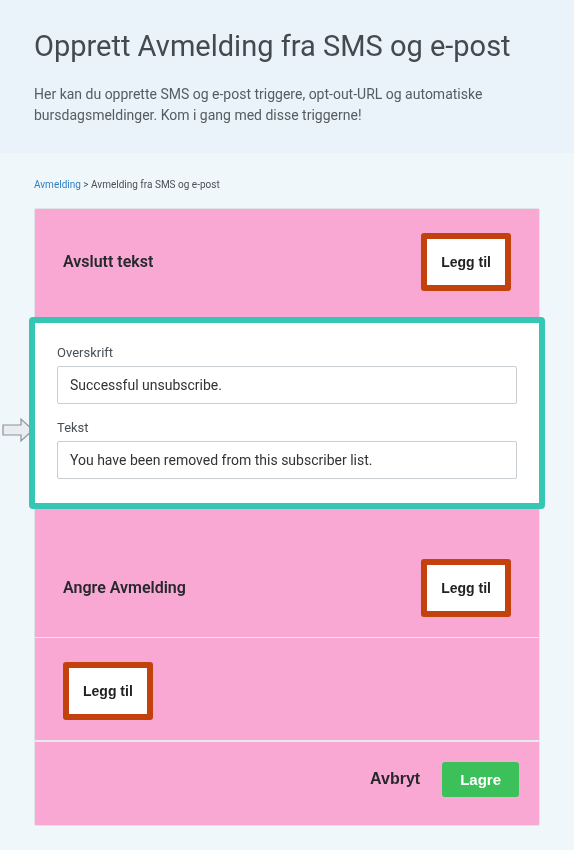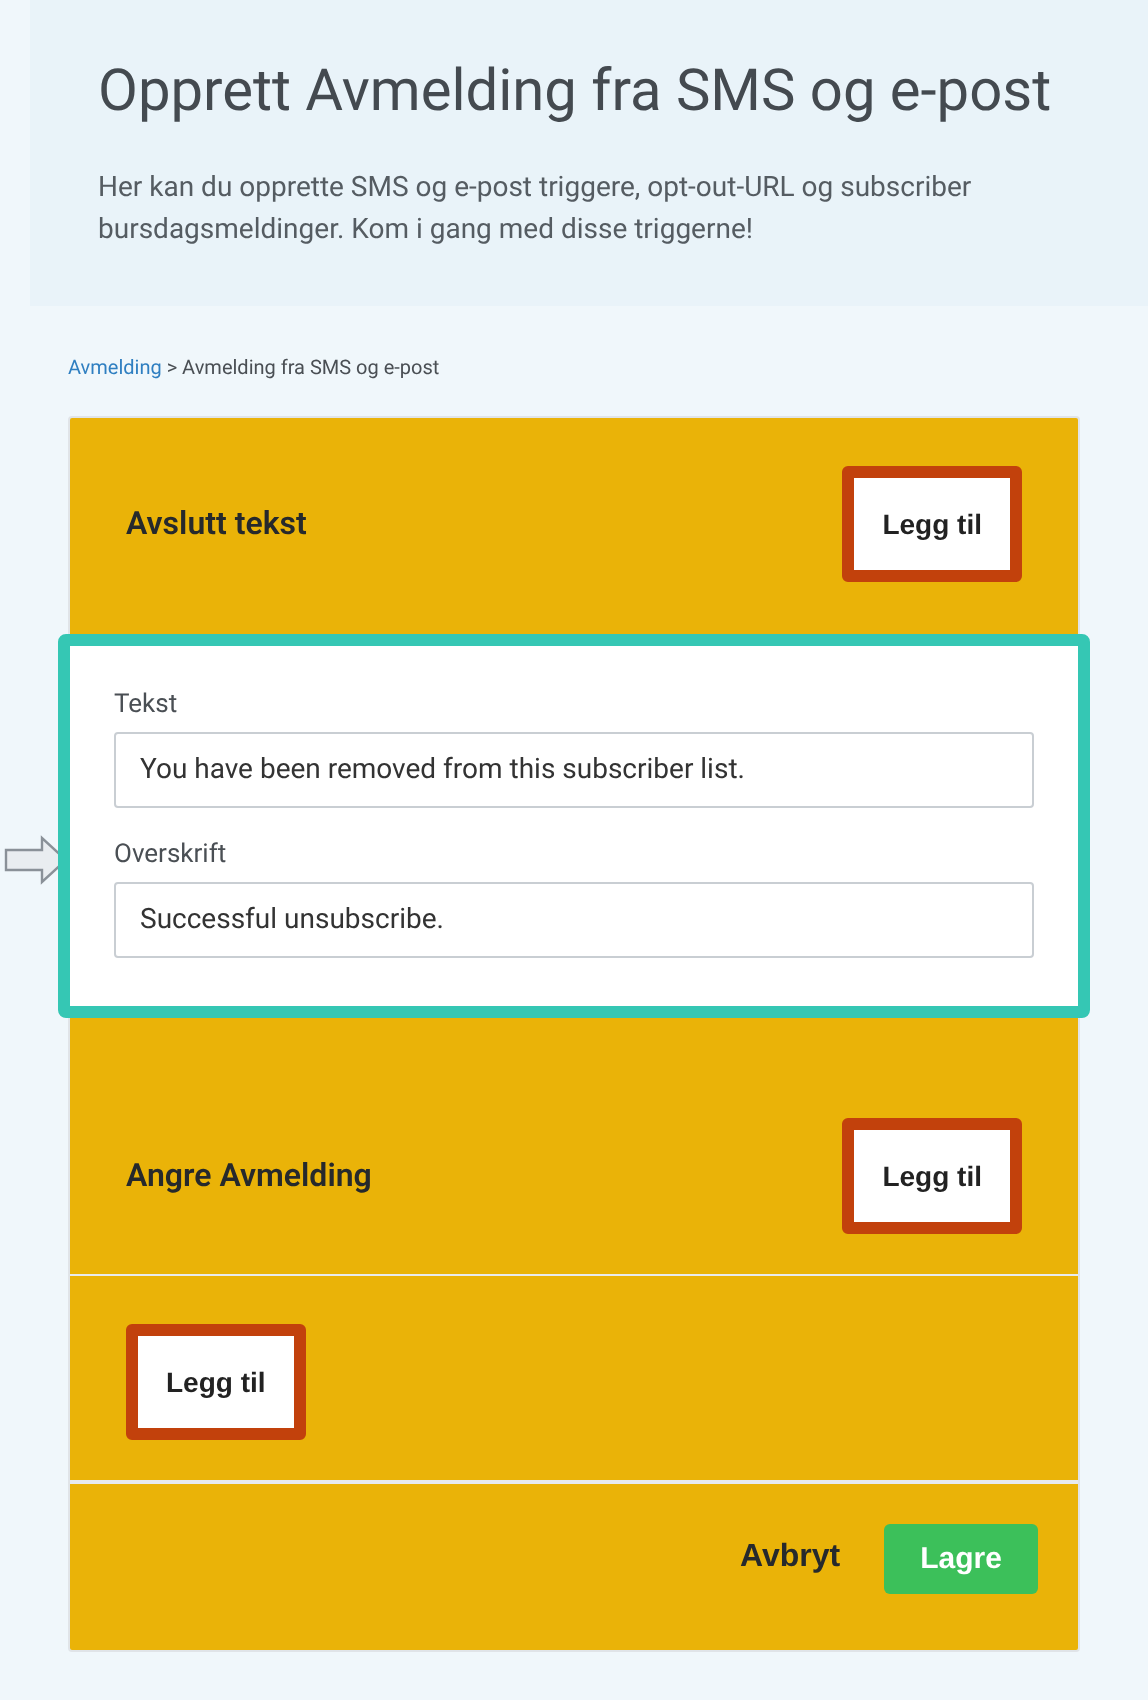--- a/index.html
+++ b/index.html
@@ -7,21 +7,20 @@
     font-family: -apple-system, BlinkMacSystemFont, "Segoe UI", Roboto, Helvetica, Arial, sans-serif;
     background: #f0f7fb;
     color: #333;
     width: 574px;
     height: 850px;
     overflow: hidden;
   }
   .header-region {
     background: #e9f3f9;
     padding: 28px 34px 28px 34px;
-    margin-left: 15px;
   }
   .page-title {
     font-size: 29px;
     font-weight: 400;
     color: #444a50;
     line-height: 1.25;
     margin-bottom: 20px;
   }
   .page-desc {
     font-size: 14px;
@@ -35,21 +34,21 @@
   .breadcrumb {
     font-size: 10px;
     color: #4a4f54;
     margin-bottom: 18px;
   }
   .breadcrumb a {
     color: #2f7fc1;
     text-decoration: none;
   }
   .card {
-    background: #eab308;
+    background: #f9a8d4;
     border: 1px solid #e0e4e8;
     border-radius: 2px;
     padding: 0 0 28px 0;
     position: relative;
   }
   .section-row {
     display: flex;
     align-items: center;
     justify-content: space-between;
     padding: 24px 28px 20px 28px;
@@ -131,21 +130,21 @@
     padding: 9px 18px;
     border-radius: 3px;
     cursor: pointer;
   }
 </style>
 </head>
 <body>
 
 <div class="header-region">
   <h1 class="page-title">Opprett Avmelding fra SMS og e-post</h1>
-  <p class="page-desc">Her kan du opprette SMS og e-post triggere, opt-out-URL og subscriber bursdagsmeldinger. Kom i gang med disse triggerne!</p>
+  <p class="page-desc">Her kan du opprette SMS og e-post triggere, opt-out-URL og automatiske bursdagsmeldinger. Kom i gang med disse triggerne!</p>
 </div>
 
 <div class="content-region">
 
   <div class="breadcrumb">
     <a href="#">Avmelding</a>
     <span>&gt;</span>
     <span>Avmelding fra SMS og e-post</span>
   </div>
 
@@ -155,26 +154,26 @@
       <path d="M2 8 L20 8 L20 2 L32 13 L20 24 L20 18 L2 18 Z" fill="#e9edf0" stroke="#8a9198" stroke-width="1.2"></path>
     </svg>
 
     <div class="section-row no-border">
       <div class="section-title">Avslutt tekst</div>
       <button class="btn-outline">Legg til</button>
     </div>
 
     <div class="highlight-box">
       <div class="field-group">
+        <label class="field-label">Overskrift</label>
+        <input class="field-input" type="text" value="Successful unsubscribe." style="">
+      </div>
+      <div class="field-group">
         <label class="field-label">Tekst</label>
         <input class="field-input" type="text" value="You have been removed from this subscriber list." style="">
-      </div>
-      <div class="field-group">
-        <label class="field-label">Overskrift</label>
-        <input class="field-input" type="text" value="Successful unsubscribe." style="">
       </div>
     </div>
 
     <div class="section-row">
       <div class="section-title">Angre Avmelding</div>
       <button class="btn-outline">Legg til</button>
     </div>
 
     <div class="section-row">
       <button class="btn-outline">Legg til</button>

